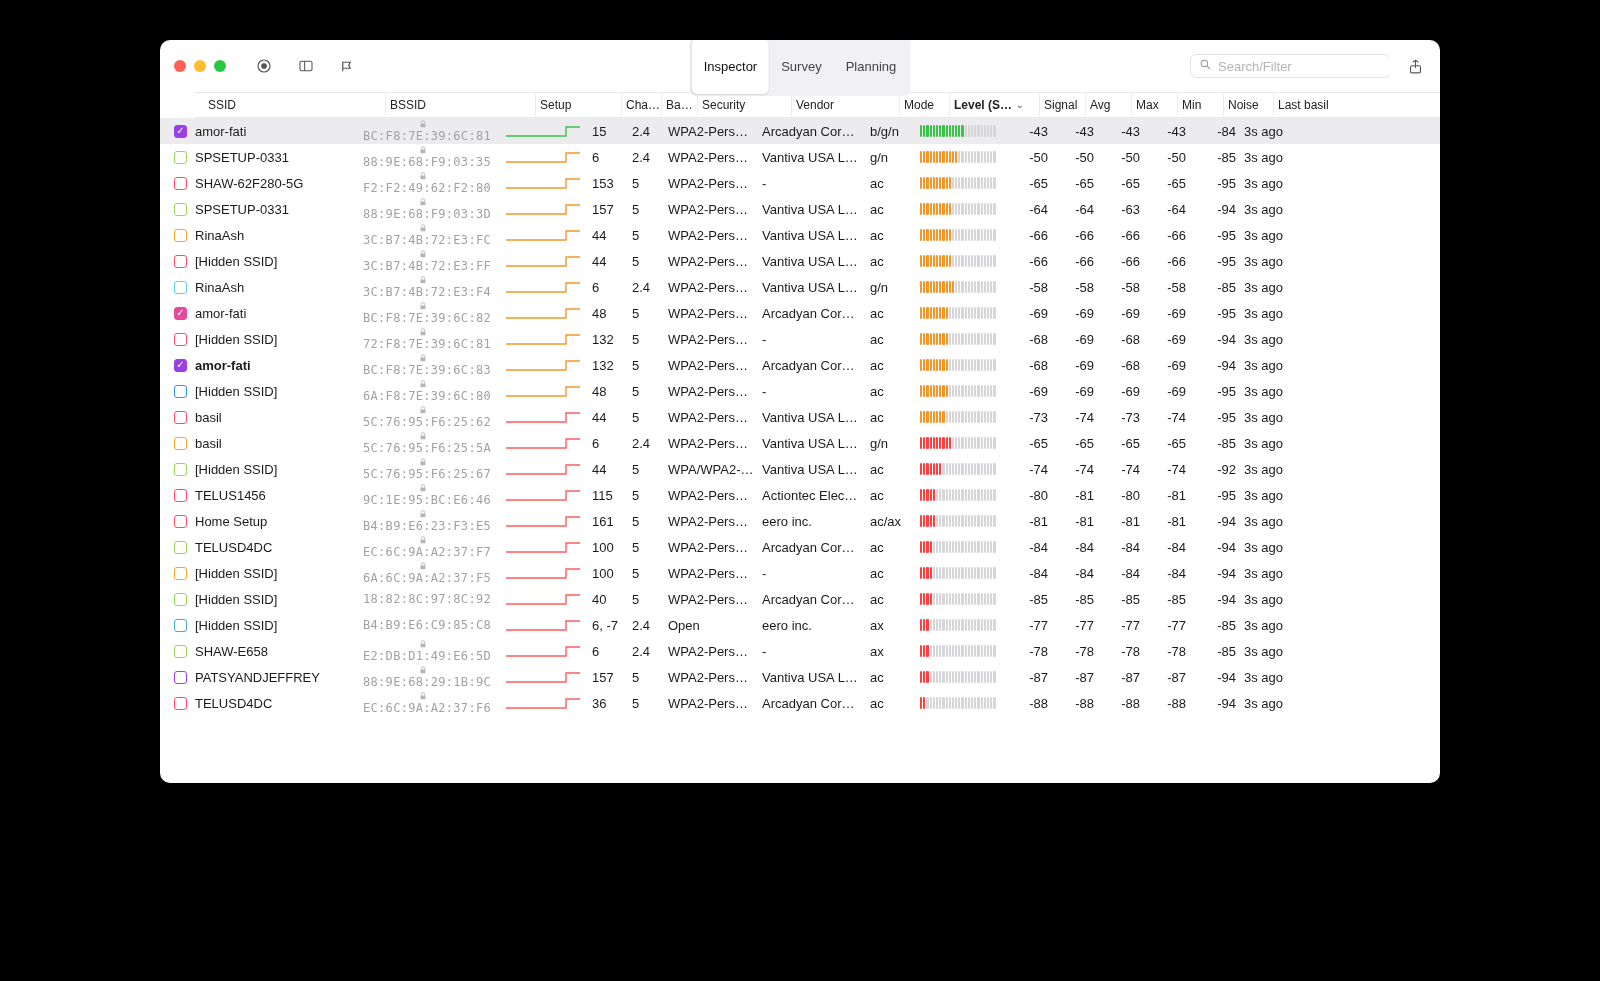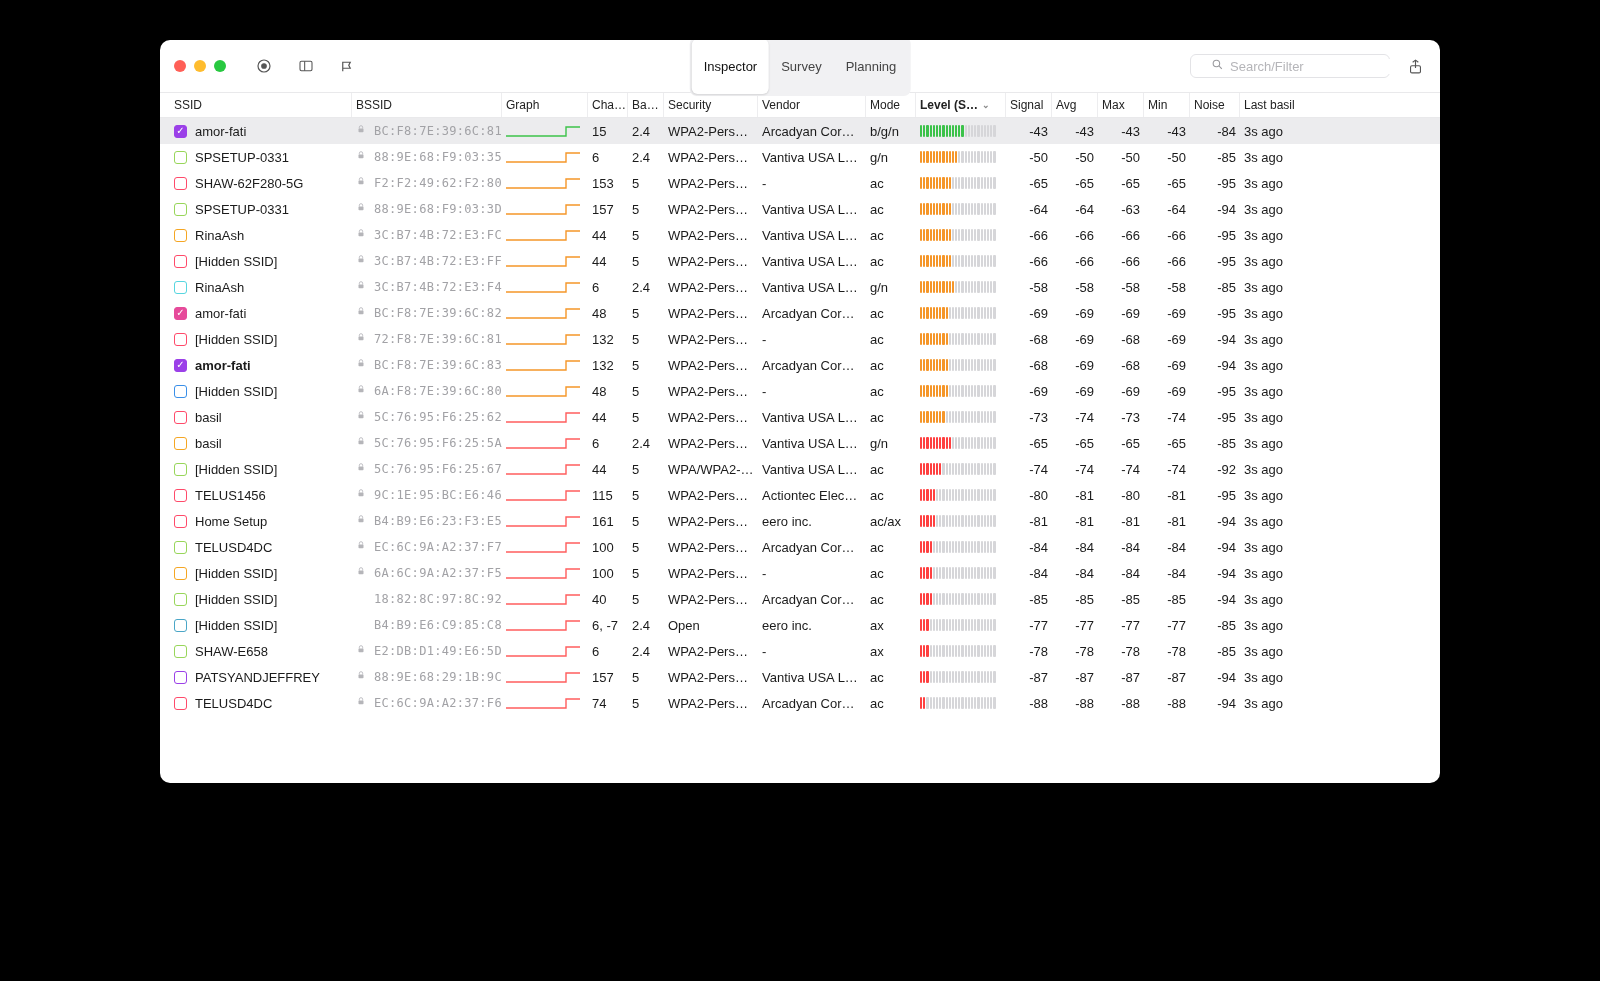--- a/index.html
+++ b/index.html
@@ -48,40 +48,40 @@
 }
 .window { position: relative; }
 .seg-item {
   padding: 20px 12px; font-size: 13px; color: #444; border-radius: 6px; cursor: pointer;
 }
 .seg-item.active { background: #fff; box-shadow: 0 1px 2px rgba(0,0,0,0.12); color:#111; }
 .spacer { flex: 1; }
 .search {
   display: flex; align-items: center; gap: 6px;
   background: #fff; border: 1px solid #e3e3e6; border-radius: 6px;
-  padding: 3px 20px; width: 200px; height: 24px;
+  padding: 3px 8px; width: 200px; height: 24px;
 }
 .search input { border: 0; outline: 0; font-size: 13px; flex: 1; color:#333; }
 .search input::placeholder { color: #b5b5b9; }
 .share { width: 22px; color:#555; display:flex; align-items:center; justify-content:center;}
 
 .page-head { padding: 14px 18px 10px; }
 .title { font-size: 24px; font-weight: 700; color: #111; }
 .subtitle { font-size: 13px; color: #8a8a8e; margin-top: 4px; }
 
 .table { flex: 1; overflow: hidden; font-size: 13px; color: #1b1b1b; }
 .thead, .row {
   display: grid;
   grid-template-columns: 182px 150px 86px 40px 36px 94px 108px 50px 90px 46px 46px 46px 46px 50px 82px;
   align-items: center;
   padding: 0 10px 0 10px;
 }
 .thead {
   height: 26px; color: #222; font-size: 12px;
-  border-top: 1px solid #e9e9eb; border-bottom: 1px solid #e9e9eb;
+  border-top: 1px solid #e9e9eb; border-bottom: 1px solid #e9e9eb; margin-left: 34px;
 }
 .thead > div { padding: 0 4px; white-space: nowrap; overflow: hidden; text-overflow: ellipsis; border-right: 1px solid #ededef; height: 100%; display:flex; align-items:center;}
 .thead > div:last-child { border-right: 0; }
 .thead .sort { font-weight: 600; display:flex; align-items:center; gap:4px;}
 .row {
   height: 26px;
   border-bottom: 0;
 }
 .row:nth-child(odd){} 
 .row.sel { background: #ececee; }
@@ -89,21 +89,21 @@
 .num { text-align: right; }
 .ssid-cell { display: flex; align-items: center; gap: 8px; }
 .color-box {
   width: 13px; height: 13px; border-radius: 3px; border: 1.5px solid; flex-shrink:0;
   display:inline-flex; align-items:center; justify-content:center;
 }
 .color-box.checked { background: currentColor; }
 .color-box .chk { color:#fff; font-size:10px; line-height:1; }
 .lock { color: #b5b5b9; font-size: 11px; margin-right: 4px; flex-shrink:0;}
 .bssid { color: #a2a2a6; font-family: ui-monospace, Menlo, monospace; font-size: 12px; letter-spacing: 0.3px;}
-.bssid-wrap { display:flex; align-items:flex-start;}
+.bssid-wrap { display:flex; align-items:center;flex-direction:column;}
 .graph { height: 14px; width: 74px; position: relative; }
 .graph svg { width: 100%; height: 100%; }
 .bars { display:flex; gap:1px; height:12px; align-items:flex-end;}
 .bars i { width:2.2px; background:#d6d6d9; height:100%; border-radius:1px;}
 .ssidname.bold { font-weight:600; }
 .chev { font-size:9px; color:#888;}
 </style>
 </head>
 <body>
 
@@ -156,21 +156,21 @@
           <rect x="5" y="11" width="14" height="10" rx="2"></rect>
         </svg>
     </div>
   </div>
 
 
   <div class="table">
     <div class="thead">
       <div>SSID</div>
       <div>BSSID</div>
-      <div>Graph</div>
+      <div>Setup</div>
       <div>Cha…</div>
       <div>Ba…</div>
       <div>Security</div>
       <div>Vendor</div>
       <div>Mode</div>
       <div class="sort">
           <span>Level (S…</span>
           <span class="chev">⌄</span>
         </div>
       <div class="num">Signal</div>
@@ -1487,21 +1487,21 @@
                 <path d="M8 11 V8 a4 4 0 0 1 8 0 v3" fill="none" stroke="currentColor" stroke-width="2"></path>
               </svg>
             </span>
             <span class="bssid">EC:6C:9A:A2:37:F6</span>
           </div>
           <div class="cell">
             <div class="graph"><svg viewBox="0 0 74 14" preserveAspectRatio="none">
                 <path d="M0 12 L60 12 L60 3 L74 3" fill="none" stroke="#ff5d5d" stroke-width="1.4"></path>
               </svg></div>
           </div>
-          <div class="cell ">74</div>
+          <div class="cell ">36</div>
           <div class="cell ">5</div>
           <div class="cell ">WPA2-Perso…</div>
           <div class="cell ">Arcadyan Cor…</div>
           <div class="cell ">ac</div>
           <div class="cell">
             <div class="bars">
               <i style="background: rgb(255, 64, 64);"></i>
               <i style="background: rgb(255, 64, 64);"></i>
               <i></i>
               <i></i>

